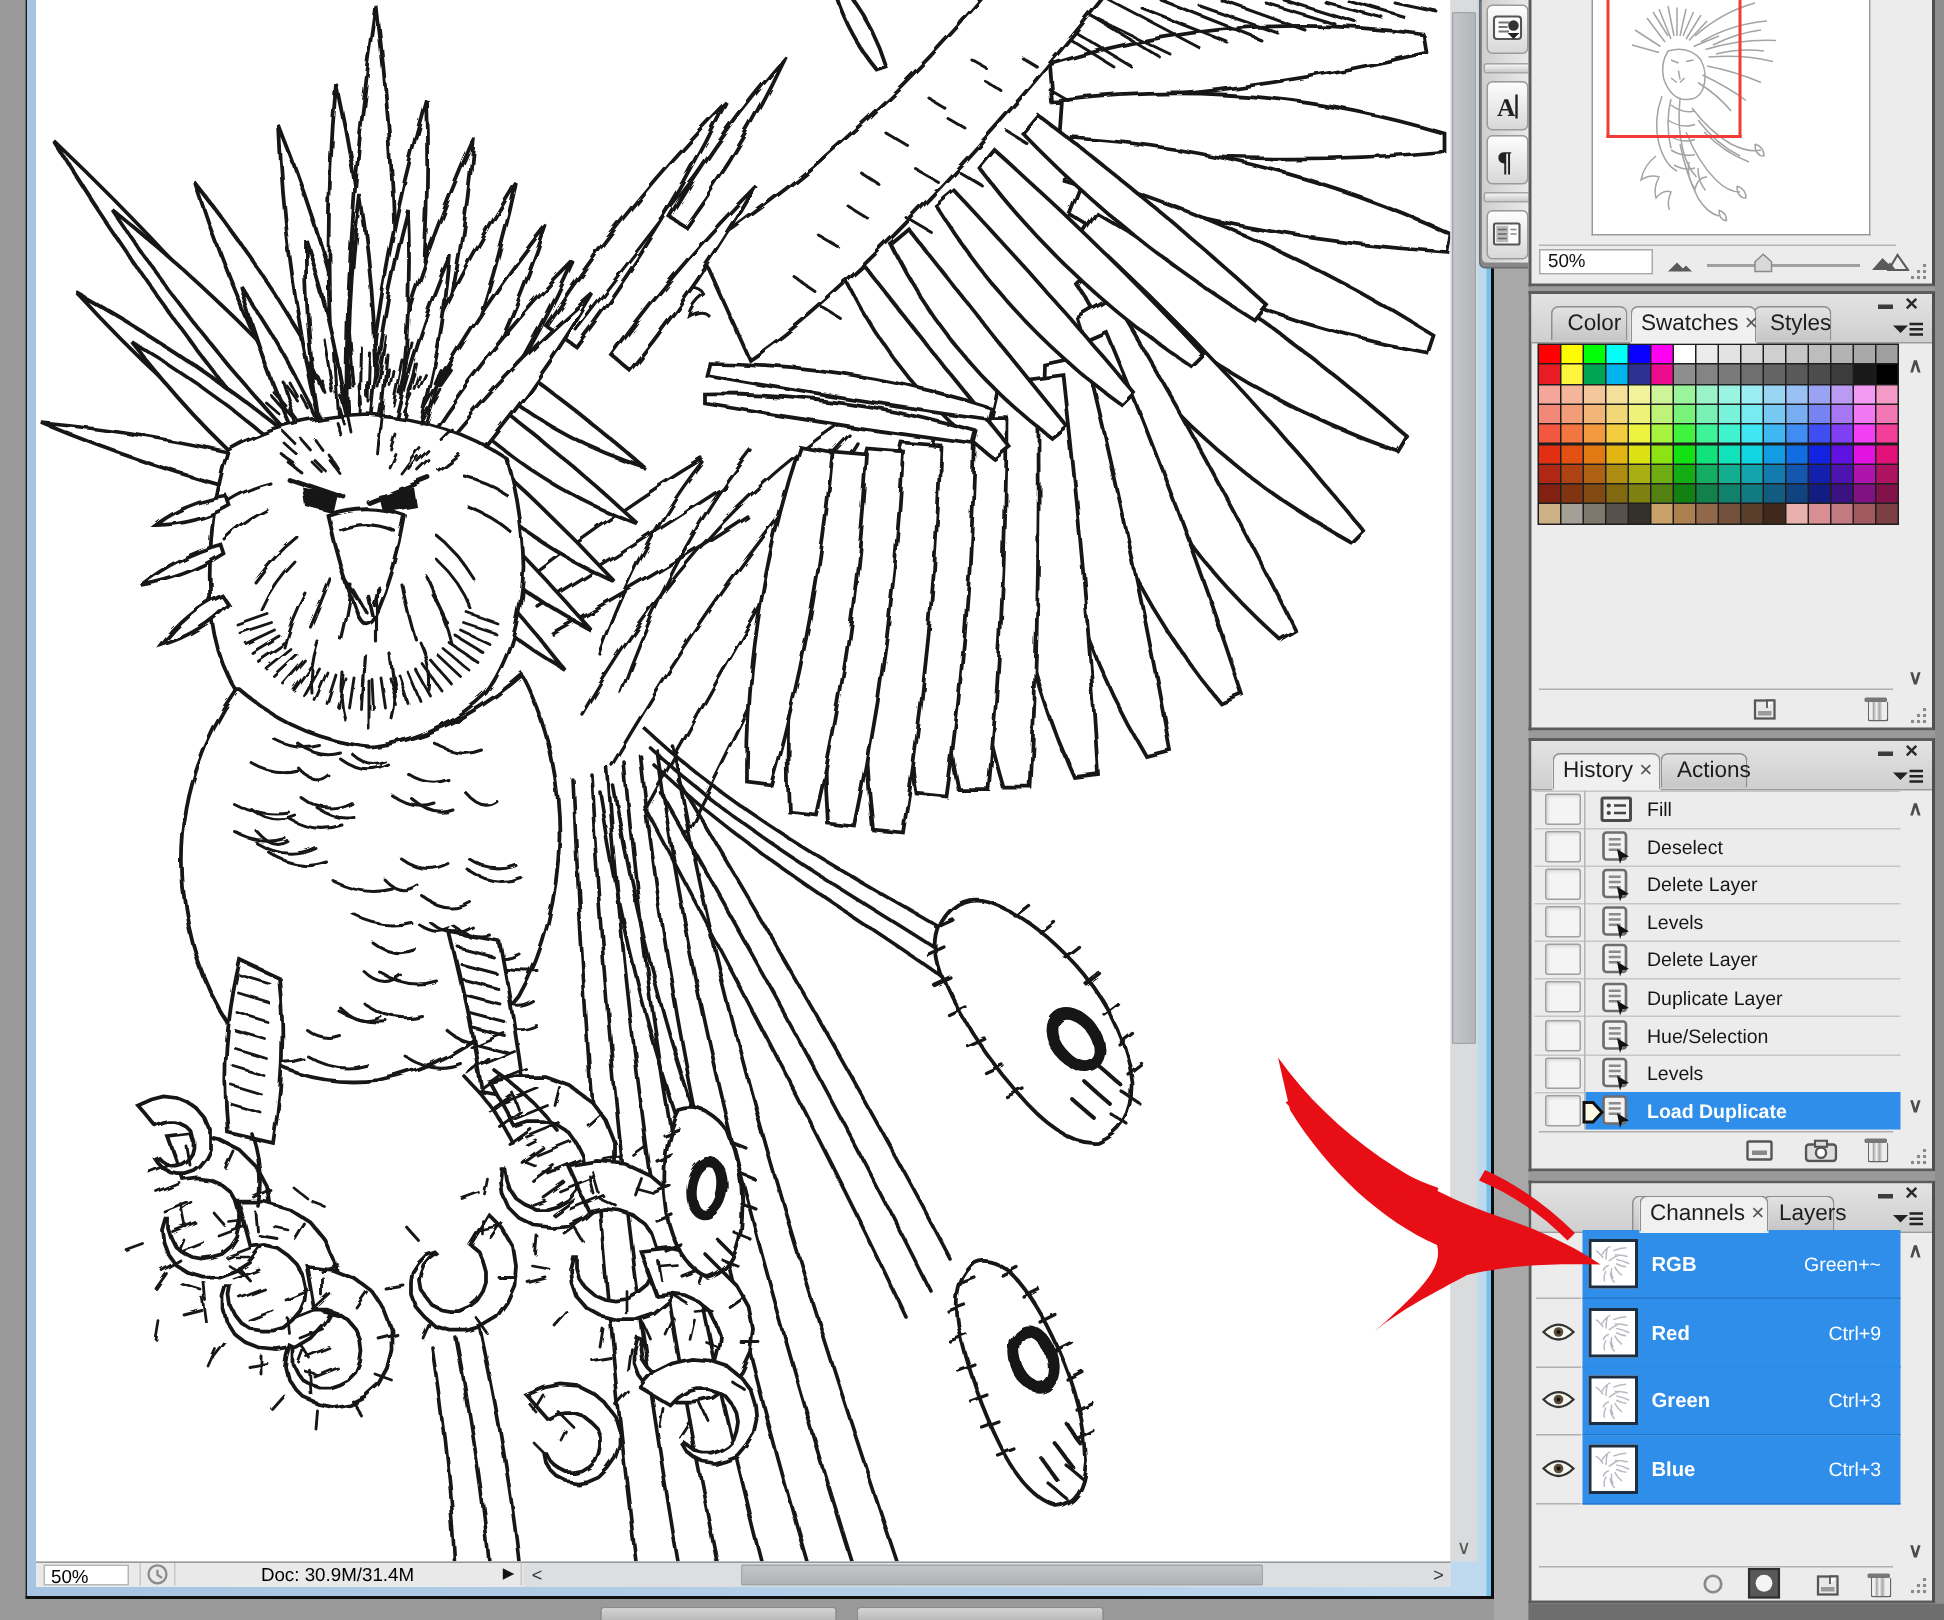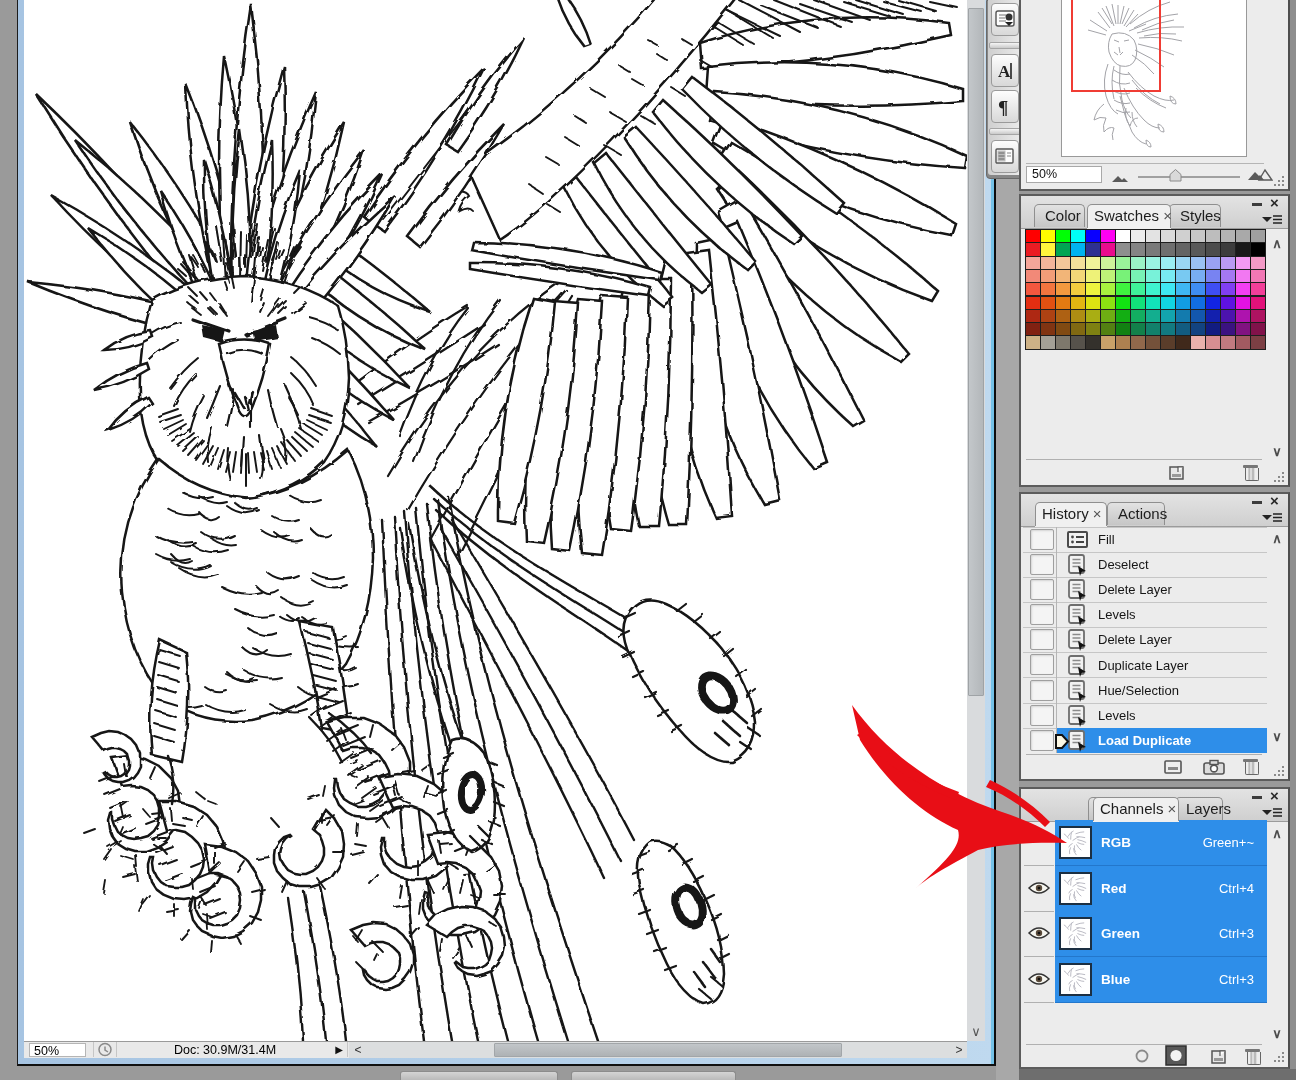--- a/index.html
+++ b/index.html
@@ -1008,21 +1008,21 @@
       <path d="M2 7 Q12 -3 22 7 Q12 17 2 7 Z" fill="#f6f6f0" stroke="#333" stroke-width="1.5"></path>
       <circle cx="12" cy="7" r="3.2" fill="#5a4a3a"></circle>
       <circle cx="12" cy="7" r="1.3" fill="#111"></circle>
     </svg></div>
 <div class="abs chthumb" style="top:872px;"><svg width="29" height="29" viewBox="0 0 30 30">
       <g stroke="#b9b9c2" stroke-width="1" fill="none">
         <path d="M7 9 Q10 4 13 3 M8 11 Q5 7 3 6 M10 12 Q10 7 11 4 M12 13 Q16 10 19 9 M12 16 Q9 17 8 20 M14 18 Q13 22 15 25 M16 17 Q18 21 21 23 M17 15 Q21 17 24 17 M15 6 Q20 4 24 4 M16 9 Q21 9 25 10 M17 12 Q22 13 26 15 M10 20 Q8 24 9 27 M13 21 Q13 25 16 28"></path>
       </g>
     </svg></div>
 <div class="abs chname" style="top:881px;">Red</div>
-<div class="abs chkey" style="top:881px;">Ctrl+4</div>
+<div class="abs chkey" style="top:881px;">Ctrl+9</div>
 <div class="abs chrow" style="top:911px;"></div>
 <div class="abs cheye" style="top:911px;"></div>
 <div class="abs" style="left:1027px;top:926px;"><svg width="24" height="14" viewBox="0 0 24 14">
       <path d="M2 7 Q12 -3 22 7 Q12 17 2 7 Z" fill="#f6f6f0" stroke="#333" stroke-width="1.5"></path>
       <circle cx="12" cy="7" r="3.2" fill="#5a4a3a"></circle>
       <circle cx="12" cy="7" r="1.3" fill="#111"></circle>
     </svg></div>
 <div class="abs chthumb" style="top:917px;"><svg width="29" height="29" viewBox="0 0 30 30">
       <g stroke="#b9b9c2" stroke-width="1" fill="none">
         <path d="M7 9 Q10 4 13 3 M8 11 Q5 7 3 6 M10 12 Q10 7 11 4 M12 13 Q16 10 19 9 M12 16 Q9 17 8 20 M14 18 Q13 22 15 25 M16 17 Q18 21 21 23 M17 15 Q21 17 24 17 M15 6 Q20 4 24 4 M16 9 Q21 9 25 10 M17 12 Q22 13 26 15 M10 20 Q8 24 9 27 M13 21 Q13 25 16 28"></path>

